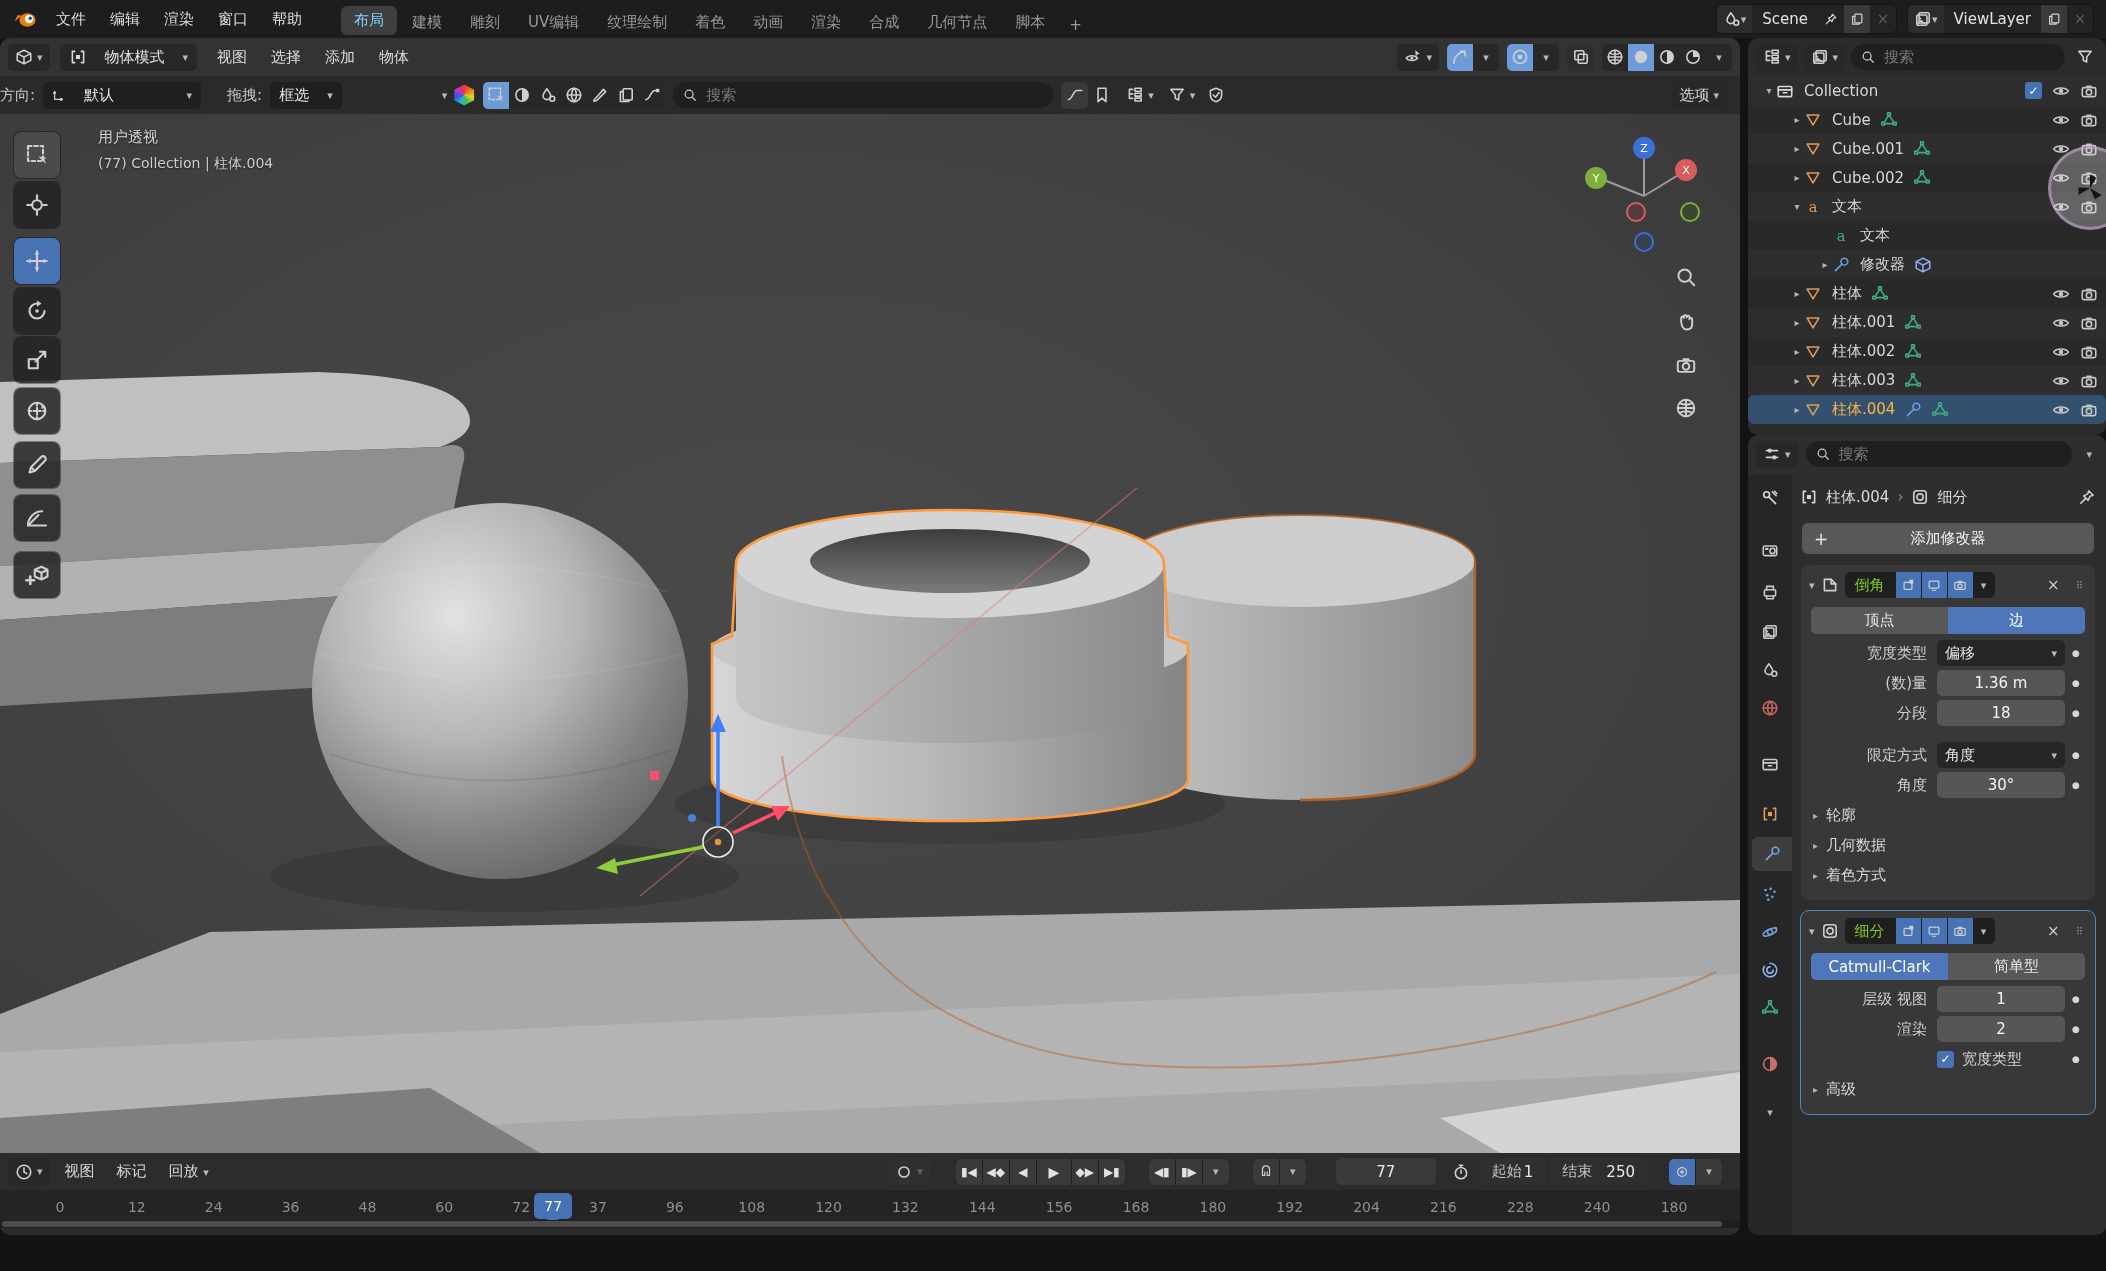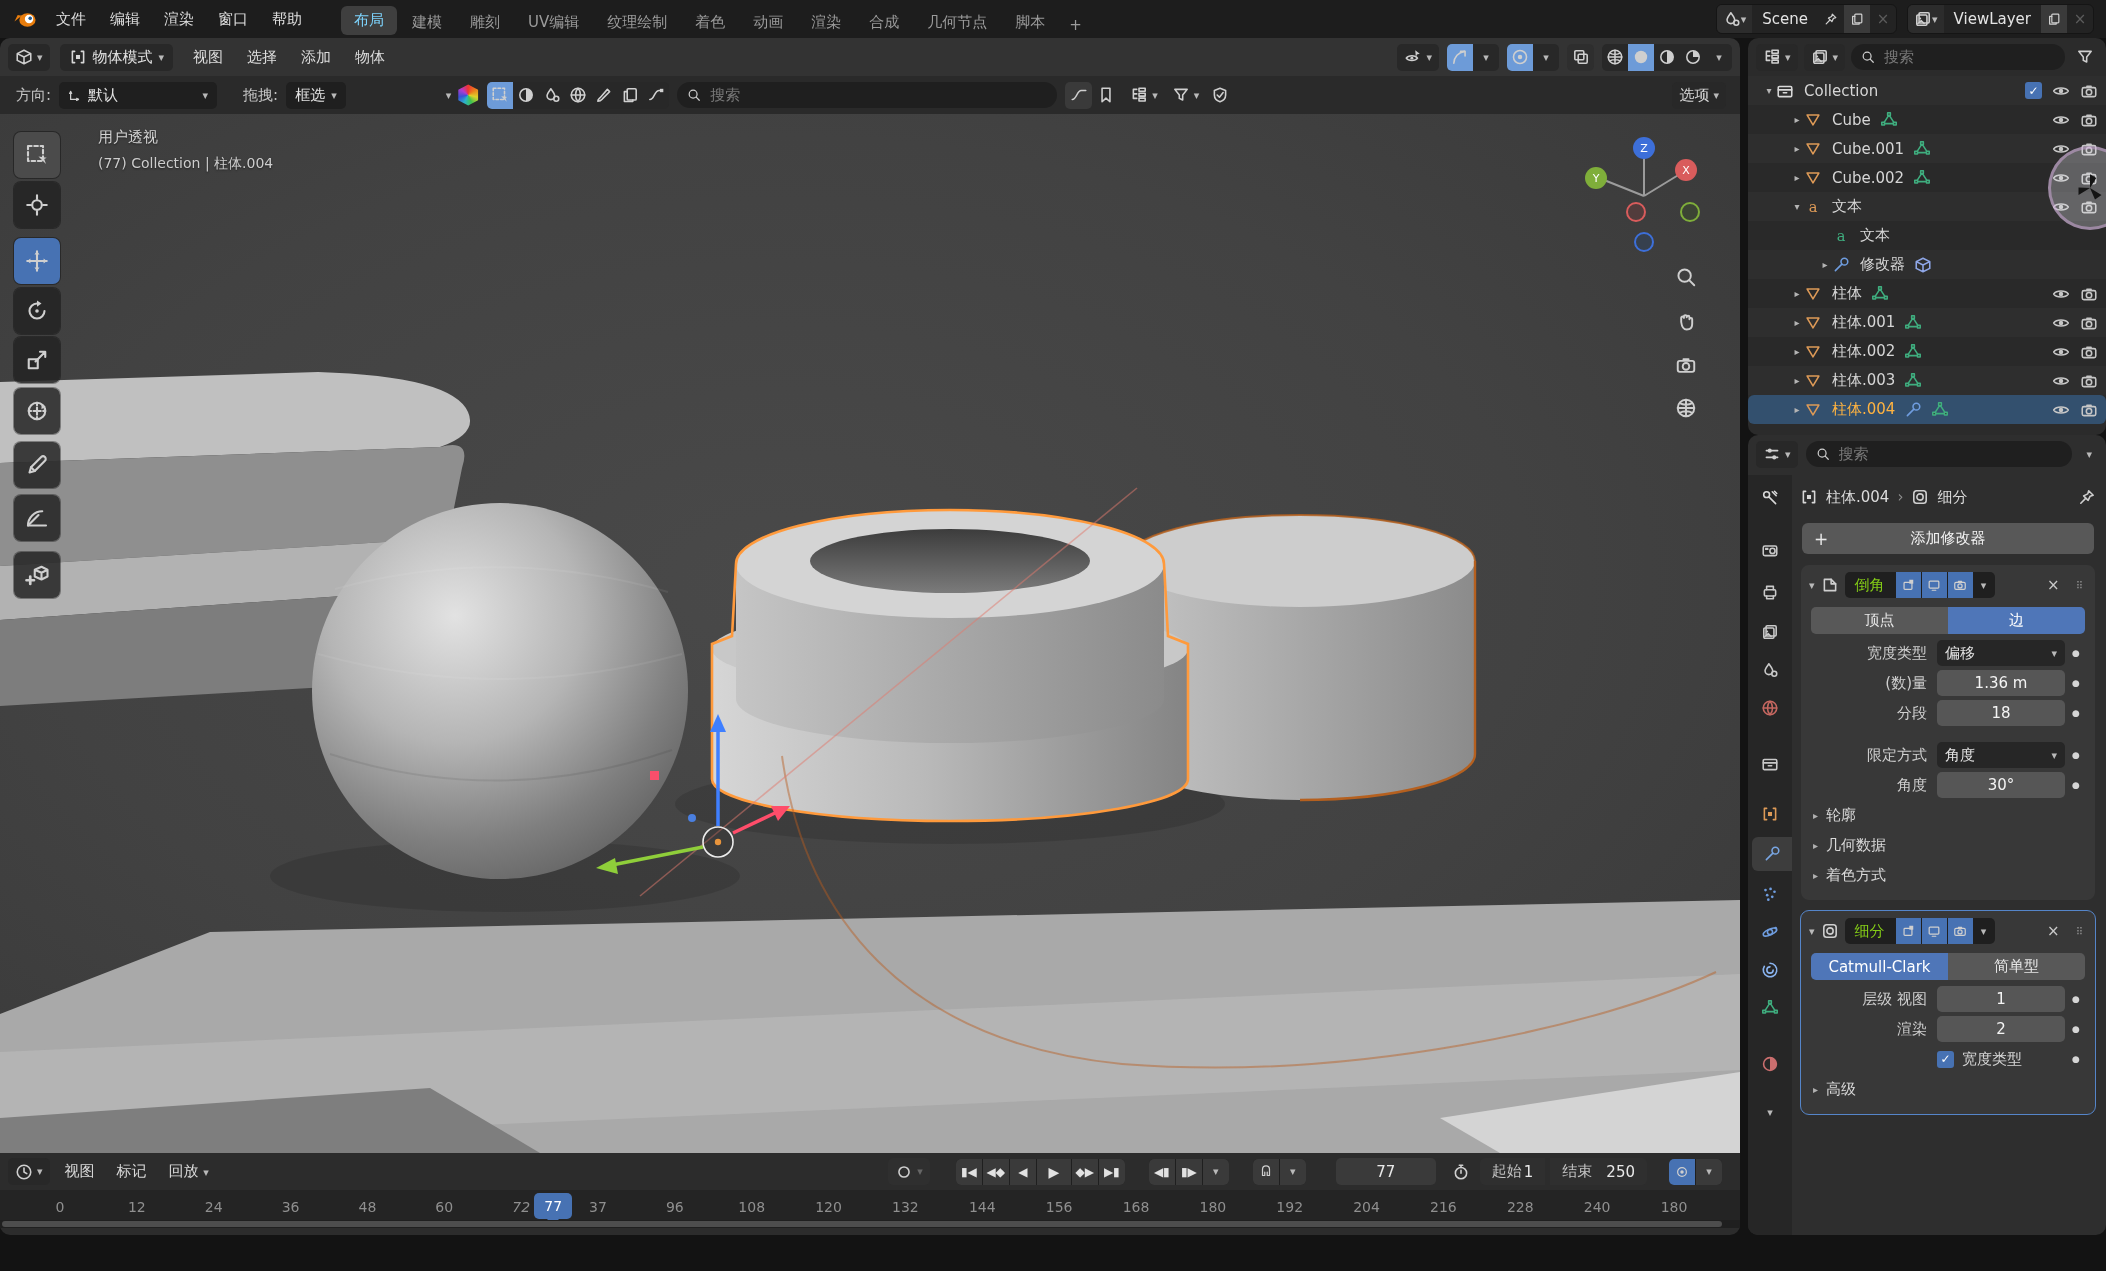--- a/index.html
+++ b/index.html
@@ -23,21 +23,21 @@
   .id-widget .seg-ic{display:flex;align-items:center;padding:0 6px;height:100%;background:#2c2c2c;}
   .id-widget .name{padding:0 10px;color:#e4e4e4;}
   .id-widget .mini{display:flex;align-items:center;justify-content:center;width:26px;height:100%;color:#bdbdbd;}
   .id-widget .mini.lit{background:#3a3a3a;}
   .id-widget .mini.dim{color:#5c5c5c;}
   
   #vp-header{left:0;top:38px;width:1740px;height:38px;background:#333333;display:flex;align-items:center;border-radius:10px 10px 0 0;}
   #vp-tools{left:0;top:76px;width:1740px;height:38px;background:#2a2a2a;display:flex;align-items:center;}
   .hd-btn{display:flex;align-items:center;gap:4px;background:#282828;border-radius:5px;height:27px;padding:0 7px;}
   .hd-menu{padding:0 12px;color:#dcdcdc;}
-  .dd{display:flex;align-items:center;gap:6px;background:#1f1f1f;border-radius:5px;height:27px;padding:0 9px;color:#e2e2e2;}
+  .dd{display:flex;align-items:center;gap:18px;background:#1f1f1f;border-radius:5px;height:27px;padding:0 9px;color:#e2e2e2;}
   .lbl{color:#c3c3c3;}
   .icbtn{width:27px;height:27px;border-radius:5px;display:flex;align-items:center;justify-content:center;background:#2e2e2e;}
   .icbtn.plain{background:transparent;}
   .icgrp{display:flex;background:#282828;border-radius:5px;overflow:hidden;height:27px;align-items:center;}
   .icgrp .cell{width:26px;height:27px;display:flex;align-items:center;justify-content:center;color:#c6c6c6;}
   .icgrp .cell.on{background:#6d9bd8;color:#fff;}
   .search-pill{display:flex;align-items:center;gap:7px;background:#1f1f1f;border-radius:13px;height:26px;padding:0 10px;}
   .search-pill input{background:transparent;border:none;outline:none;color:#d8d8d8;font:inherit;width:100%;}
   .search-pill input::placeholder{color:#787878;}
   
@@ -310,21 +310,21 @@
             </svg>
           </span>
         </span>
       <span class="cell">
           <span class="chev">▾</span>
         </span>
     </span>
   </div>
 
   <div id="vp-tools" class="abs">
-    <span class="lbl" style="margin-left:16px">方向:</span>
+    <span class="lbl" style="">方向:</span>
     <span class="dd" style="margin-left:8px;width:140px">
       <span class="i small">
           <svg viewBox="0 0 16 16" fill="none" stroke="currentColor" stroke-width="1.4" stroke-linecap="round" stroke-linejoin="round">
             <path d="M3 13V4M3 13H12"></path>
             <path d="M3 4L1.8 6.2M3 4L4.2 6.2M12 13L9.8 11.8M12 13L9.8 14.2"></path>
           </svg>
         </span>
       <span>默认</span>
       <span style="flex:1"></span>
         <span class="chev">▾</span>
@@ -1509,21 +1509,21 @@
       </div>
     </div>
     <div id="tl-ruler">
       <div id="tl-ticks">
           <span class="tick-num" style="left: 60px;">0</span>
           <span class="tick-num" style="left: 136.857px;">12</span>
           <span class="tick-num" style="left: 213.714px;">24</span>
           <span class="tick-num" style="left: 290.571px;">36</span>
           <span class="tick-num" style="left: 367.429px;">48</span>
           <span class="tick-num" style="left: 444.286px;">60</span>
-          <span class="tick-num" style="left: 521.143px; font-style: italic;">72</span>
+          <span class="tick-num" style="left: 521.143px;">72</span>
           <span class="tick-num" style="left: 598px;">37</span>
           <span class="tick-num" style="left: 674.857px;">96</span>
           <span class="tick-num" style="left: 751.714px;">108</span>
           <span class="tick-num" style="left: 828.571px;">120</span>
           <span class="tick-num" style="left: 905.429px;">132</span>
           <span class="tick-num" style="left: 982.286px;">144</span>
           <span class="tick-num" style="left: 1059.14px;">156</span>
           <span class="tick-num" style="left: 1136px;">168</span>
           <span class="tick-num" style="left: 1212.86px;">180</span>
           <span class="tick-num" style="left: 1289.71px;">192</span>

